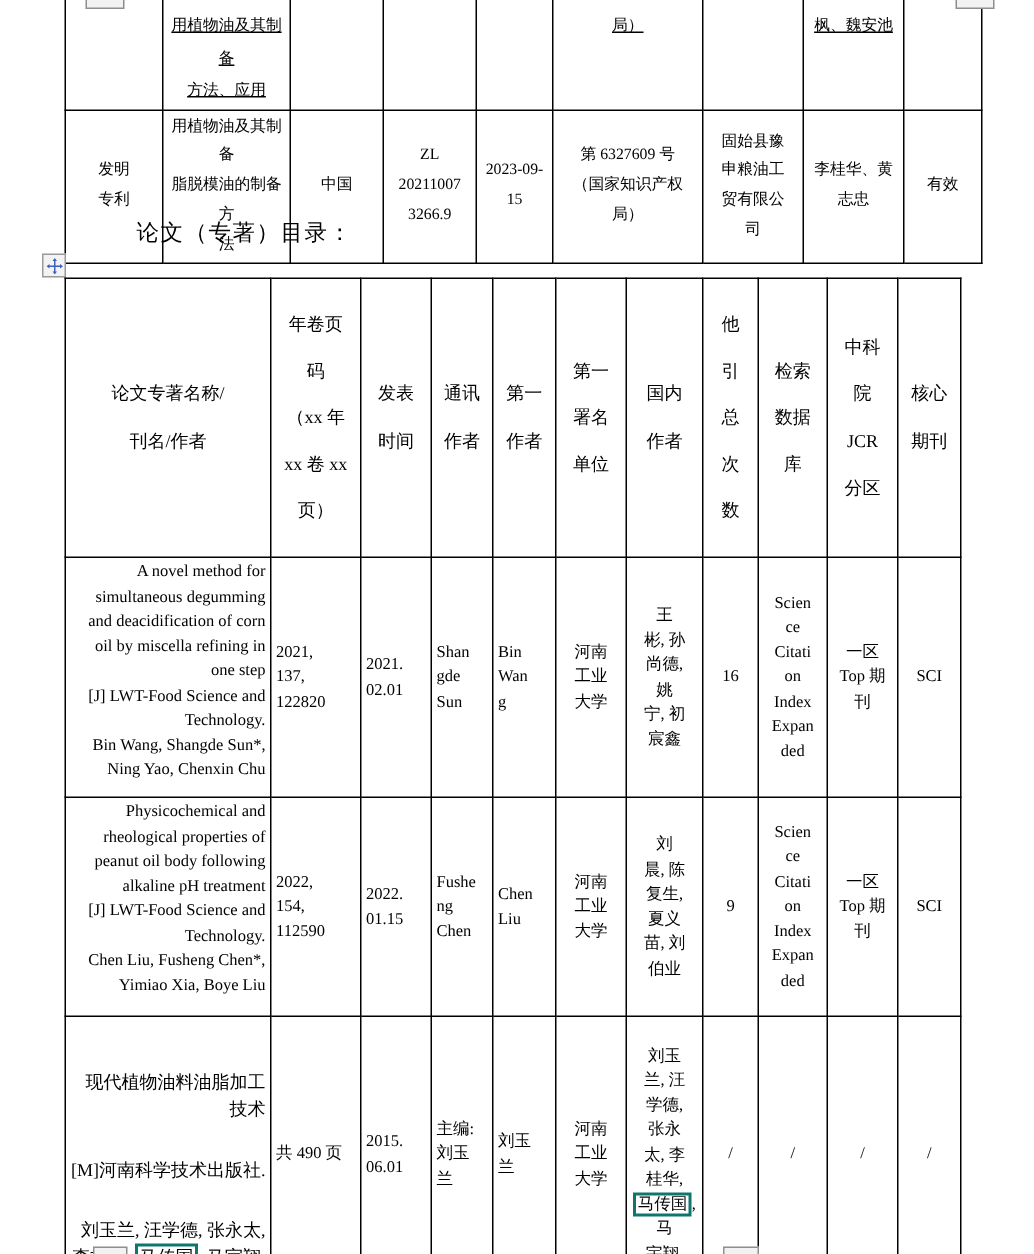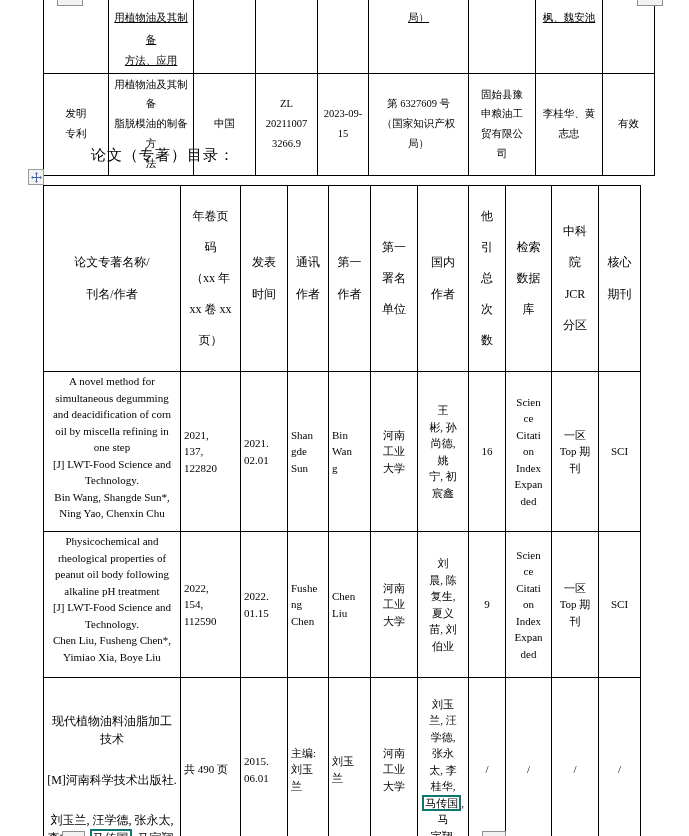--- a/index.html
+++ b/index.html
@@ -19,21 +19,21 @@
   .heading{position:absolute;left:91px;top:146px;font-size:15px;font-weight:normal;letter-spacing:1px;}
   
   .handle{position:absolute;left:28px;top:169px;width:14px;height:14px;background:#f3f3f3;
           border:1px solid #9a9a9a;display:flex;align-items:center;justify-content:center;cursor:move;}
   
   .paper{left:43px;top:185px;width:597px;font-size:11px;line-height:1.5;}
   .paper tr.hdr td{font-weight:normal;font-size:12px;line-height:2.6;height:183px;}
   .paper tr.r1{height:160px;}
   .paper tr.r2{height:146px;}
   .paper tr.r3{height:153px;}
-  .paper td.title{ text-align:center;vertical-align:top;padding:1px 3px;margin-left:44px;}
+  .paper td.title{ text-align:right;vertical-align:top;padding:1px 3px;margin-left:44px;}
   .paper td.lft{text-align:left;}
   .paper td.topal{vertical-align:top;}
   .title3 .pp{margin:0 0 6px 0;font-size:12px;line-height:1.5;white-space:pre-line;}
   .clip{height:148px;overflow:hidden;white-space:pre-line;}
   .boxed{border:2px solid #0f766e;padding:0 1px;-webkit-box-decoration-break:clone;box-decoration-break:clone;}
   
   .artifact{position:absolute;background:#f2f2f2;border:1px solid #8f8f8f;}
   .a-tl{left:57px;top:-6px;width:24px;height:10px;}
   .a-tr{left:637px;top:-6px;width:24px;height:10px;}
   .a-bl{left:62px;top:831px;width:21px;height:12px;}

